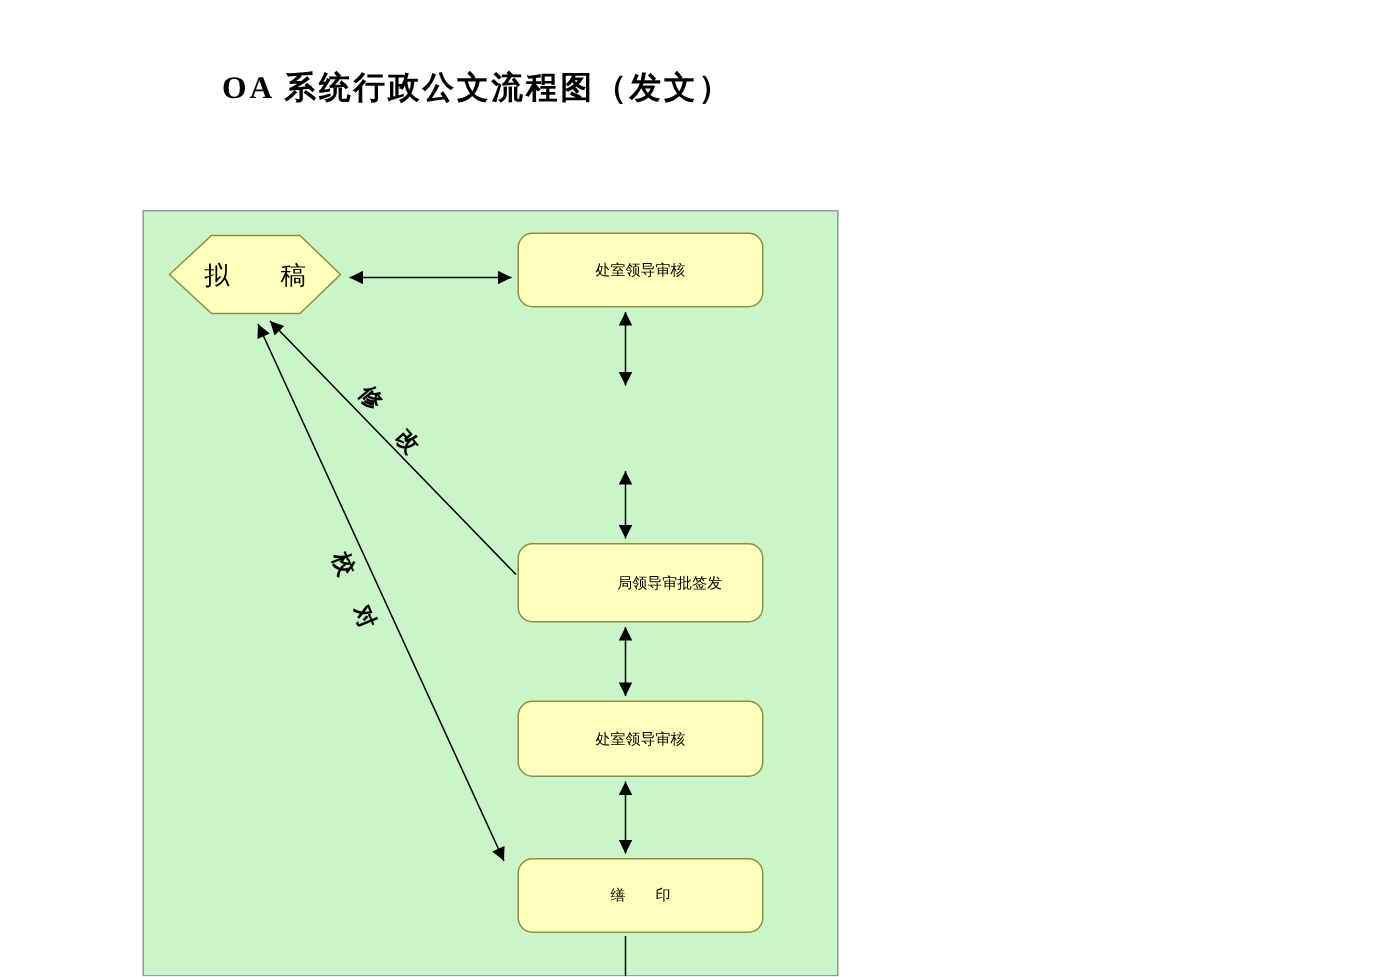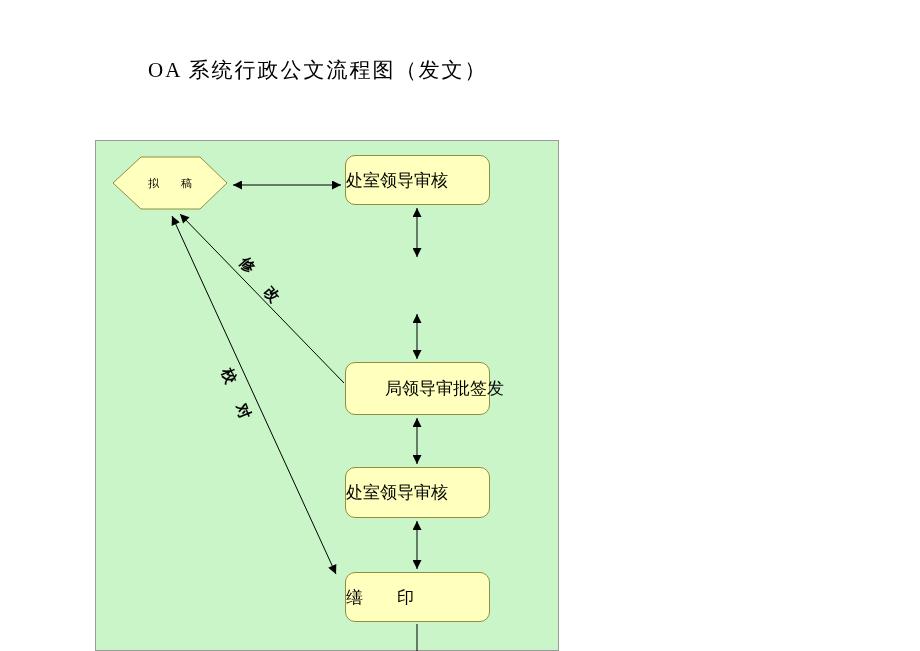--- a/index.html
+++ b/index.html
@@ -1,45 +1,45 @@
 <!DOCTYPE html>
 <html style="--panel-bg: #c9f5c9; --node-fill: #ffffbe; --node-border: #8f8f3f; --connector: #000000;"><head>
 <meta charset="utf-8">
 <style>
   * { margin:0; padding:0; box-sizing:border-box; }
   html,body { width:920px; height:651px; background:#ffffff; }
   body { font-family:"Liberation Serif","DejaVu Serif",serif; color:#000; }
   .page { position:relative; width:920px; height:651px; background:#fff; overflow:hidden; }
 
   .title {
-    position:absolute; left:148px; top:56px;
-    font-size:21px; font-weight:400; letter-spacing:2px;
+    position:absolute; left:148px; top:44px;
+    font-size:21px; font-weight:700; letter-spacing:2px;
     white-space:nowrap;
   }
 
   .panel {
     position:absolute; left:95px; top:140px; width:464px; height:511px;
     background:var(--panel-bg,#c9f5c9);
     border:1px solid #9a9a9a;
   }
 
   svg.connectors { position:absolute; left:0; top:0; width:920px; height:651px; z-index:2; }
 
   .node-box {
-    position:absolute; width:145px; z-index:3;
+    position:absolute; width:164px; z-index:3;
     background:var(--node-fill,#ffffbe);
     border:1px solid var(--node-border,#8f8f3f);
     border-radius:10px;
-    display:flex; align-items:center; 
-    font-size:17px; white-space:nowrap;
+    display:flex; align-items:center; justify-content:center;
+    font-size:10px; white-space:nowrap;
   }
   .hex-label {
     position:absolute; left:113px; top:157px; width:114px; height:52px; z-index:3;
     display:flex; align-items:center; justify-content:center;
-    font-size:11px; white-space:nowrap;
+    font-size:17px; white-space:nowrap;
   }
 
   .edge-label {
     position:absolute; z-index:4;
     font-size:15px; font-weight:600; white-space:nowrap;
     letter-spacing:4px;
   }
   .edge-label.revise   { left:232px; top:272px; transform:rotate(50deg); transform-origin:center; }
   .edge-label.proofread{ left:208px; top:386px; transform:rotate(68deg); transform-origin:center; }
 </style>

